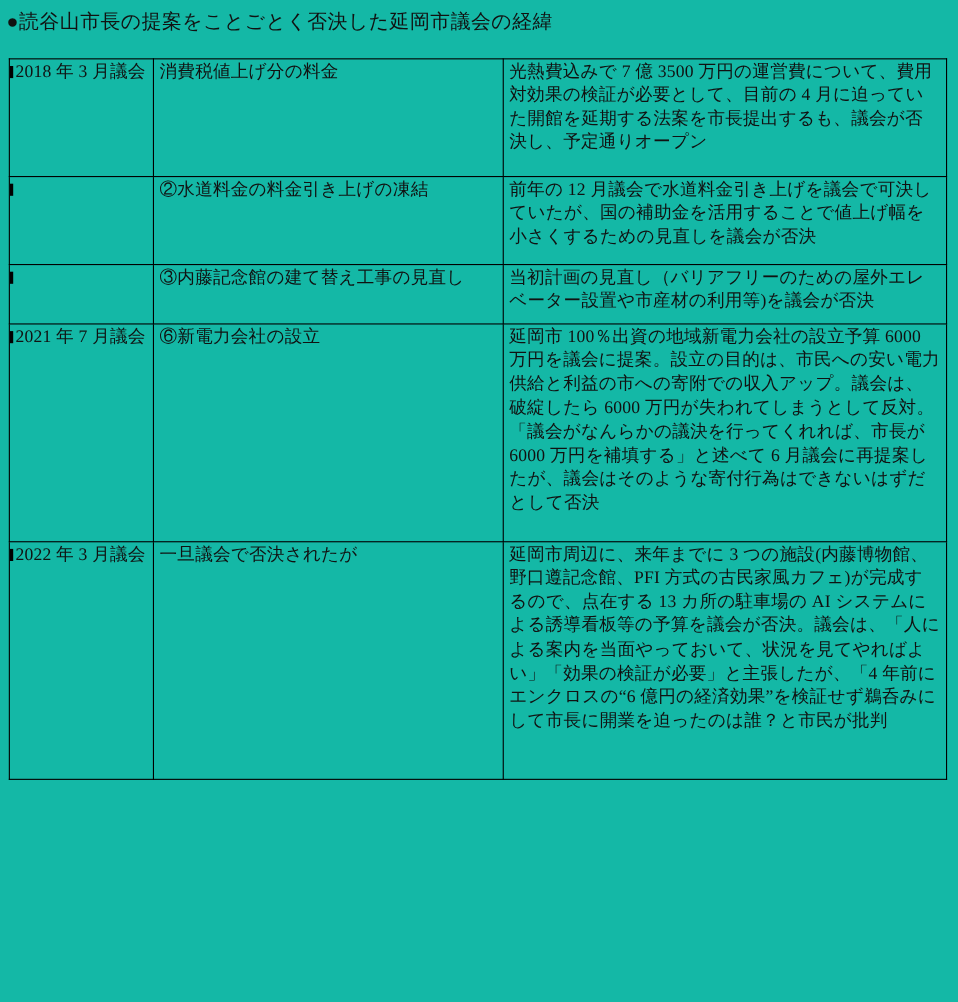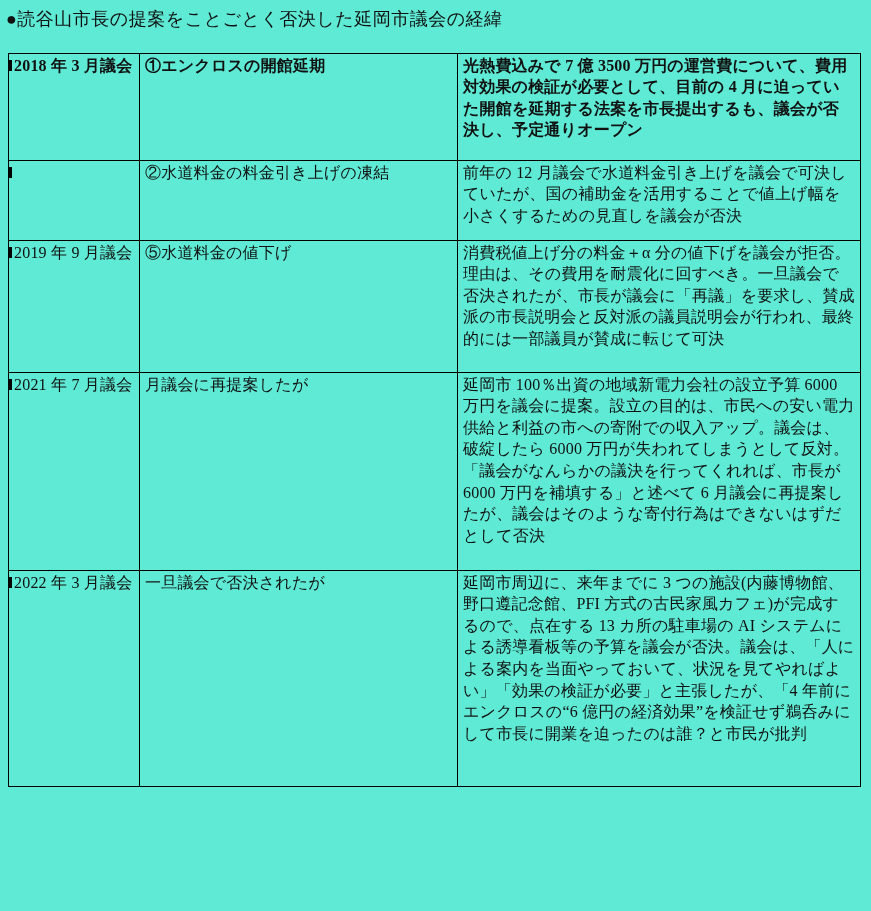--- a/index.html
+++ b/index.html
@@ -5,21 +5,21 @@
   html,body{
     margin:0;
     padding:0;
     background:#ffffff;
     font-family:"Liberation Serif","DejaVu Serif",serif;
     color:#111111;
   }
   .page{
     width:871px;
     height:911px;
-    background:#5eead4;
+    background:#14b8a6;
     position:relative;
     overflow:hidden;
   }
   .doc-title{
     font-size:18px;
     line-height:1.2;
     padding:9px 0 0 6px;
     letter-spacing:0.5px;
     white-space:nowrap;
   }
@@ -35,21 +35,21 @@
     padding:1px 5px 2px 5px;
     font-size:16px;
     line-height:21.6px;
     letter-spacing:0.2px;
     position:relative;
     overflow:hidden;
   }
   col.c-session{width:131px;}
   col.c-proposal{width:318px;}
   col.c-outcome{width:403px;}
-  tr.r1{height:107px;font-weight:bold;}
+  tr.r1{height:107px;}
   tr.r2{height:80px;padding-left:44px;}
   tr.r3{height:54px;}
   tr.r4{height:55px;}
   tr.r5{height:132px;}
   tr.r6{height:198px;margin-left:16px;}
   tr.r7{height:216px;padding-left:16px;}
   .marker{
     position:absolute;
     left:-2px;
     top:6px;
@@ -75,62 +75,62 @@
       <col class="c-outcome">
     </colgroup>
     <tbody>
 
       <tr class="r1">
         <td>
           <span class="marker"></span>
           <span>2018 年 3 月議会</span>
         </td>
         <td>
-          <span>①エンクロスの開館延期</span>
+          <span>消費税値上げ分の料金</span>
         </td>
         <td>
           <span>光熱費込みで 7 億 3500 万円の運営費について、費用対効果の検証が必要として、目前の 4 月に迫っていた開館を延期する法案を市長提出するも、議会が否決し、予定通りオープン</span>
         </td>
       </tr>
 
       <tr class="r2">
         <td>
           <span class="marker"></span>
           <span></span>
         </td>
         <td>
           <span>②水道料金の料金引き上げの凍結</span>
         </td>
         <td>
           <span>前年の 12 月議会で水道料金引き上げを議会で可決していたが、国の補助金を活用することで値上げ幅を小さくするための見直しを議会が否決</span>
         </td>
       </tr>
 
+      <tr class="r3">
+        <td>
+          <span class="marker"></span>
+          <span></span>
+        </td>
+        <td>
+          <span>③内藤記念館の建て替え工事の見直し</span>
+        </td>
+        <td>
+          <span>当初計画の見直し（バリアフリーのための屋外エレベーター設置や市産材の利用等)を議会が否決</span>
+        </td>
+      </tr>
 
 
-      <tr class="r5">
-        <td>
-          <span class="marker"></span>
-          <span>2019 年 9 月議会</span>
-        </td>
-        <td>
-          <span>⑤水道料金の値下げ</span>
-        </td>
-        <td>
-          <span>消費税値上げ分の料金＋α 分の値下げを議会が拒否。理由は、その費用を耐震化に回すべき。一旦議会で否決されたが、市長が議会に「再議」を要求し、賛成派の市長説明会と反対派の議員説明会が行われ、最終的には一部議員が賛成に転じて可決</span>
-        </td>
-      </tr>
 
       <tr class="r6">
         <td>
           <span class="marker"></span>
           <span>2021 年 7 月議会</span>
         </td>
         <td>
-          <span>月議会に再提案したが</span>
+          <span>⑥新電力会社の設立</span>
         </td>
         <td>
           <span>延岡市 100％出資の地域新電力会社の設立予算 6000 万円を議会に提案。設立の目的は、市民への安い電力供給と利益の市への寄附での収入アップ。議会は、破綻したら 6000 万円が失われてしまうとして反対。「議会がなんらかの議決を行ってくれれば、市長が 6000 万円を補填する」と述べて 6 月議会に再提案したが、議会はそのような寄付行為はできないはずだとして否決</span>
         </td>
       </tr>
 
       <tr class="r7">
         <td>
           <span class="marker"></span>
           <span>2022 年 3 月議会</span>

